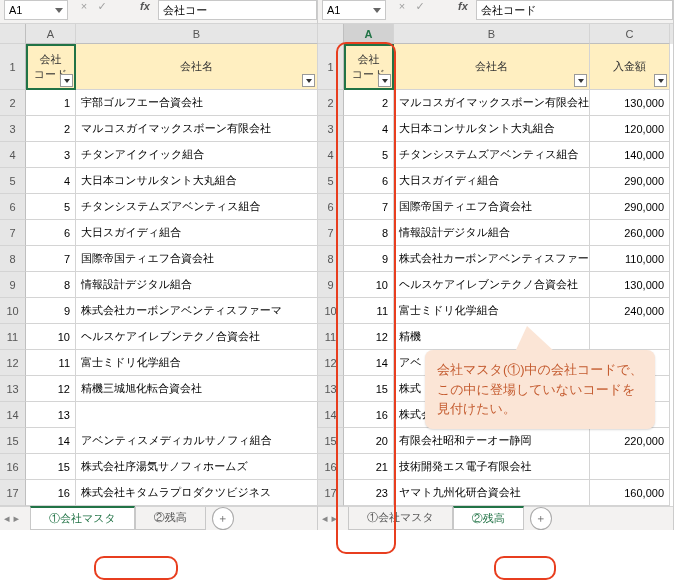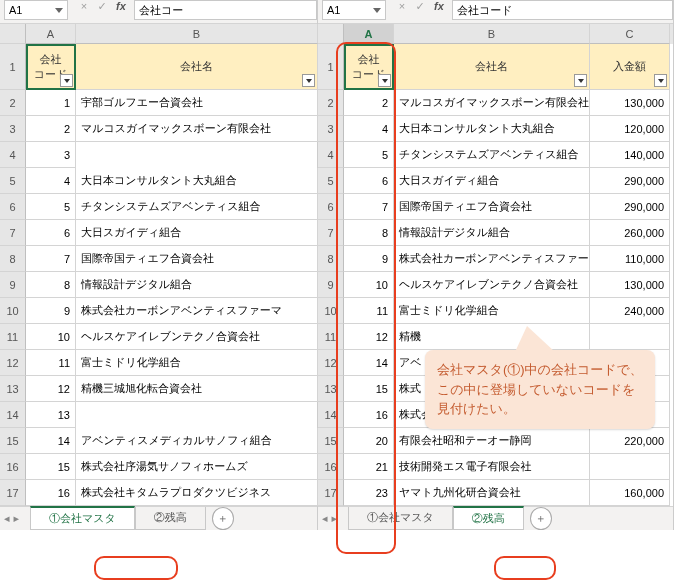--- a/index.html
+++ b/index.html
@@ -44,21 +44,21 @@
     padding: 0 4px;
   }
   .namebox .dd {
     width: 0; height: 0;
     border-left: 4px solid transparent;
     border-right: 4px solid transparent;
     border-top: 5px solid #666;
   }
   .fxbtns { display: flex; gap: 2px; margin: 0 4px; color: #a0a0a0; }
   .fxbtn { width: 16px; text-align: center; }
-  .fxlabel { font-style: italic; font-weight: bold; color: #555; width: 18px; text-align: center; }
+  .fxlabel { font-style: italic; font-weight: bold; color: #555; width: 18px; text-align: center; margin-left: 24px; }
   .fxcell { flex: 1; background: #fff; border: 1px solid #c8c8c8; height: 20px; padding: 2px 4px; white-space: nowrap; overflow: hidden; }
 
   
   .grid { display: flex; }
   .rownums {
     display: flex; flex-direction: column;
     background: #e6e6e6;
   }
   .rownum, .corner {
     width: 26px;
@@ -250,20 +250,21 @@
             <div class="datarow">
               <div class="cell l-A right-align">1</div>
               <div class="cell l-B">宇部ゴルフエー合資会社</div>
             </div>
             <div class="datarow">
               <div class="cell l-A right-align">2</div>
               <div class="cell l-B">マルコスガイマックスボーン有限会社</div>
             </div>
             <div class="datarow">
               <div class="cell l-A right-align">3</div>
+              <div class="cell l-B">チタンアイクイック組合</div>
             </div>
             <div class="datarow">
               <div class="cell l-A right-align">4</div>
               <div class="cell l-B">大日本コンサルタント大丸組合</div>
             </div>
             <div class="datarow">
               <div class="cell l-A right-align">5</div>
               <div class="cell l-B">チタンシステムズアベンティス組合</div>
             </div>
             <div class="datarow">

